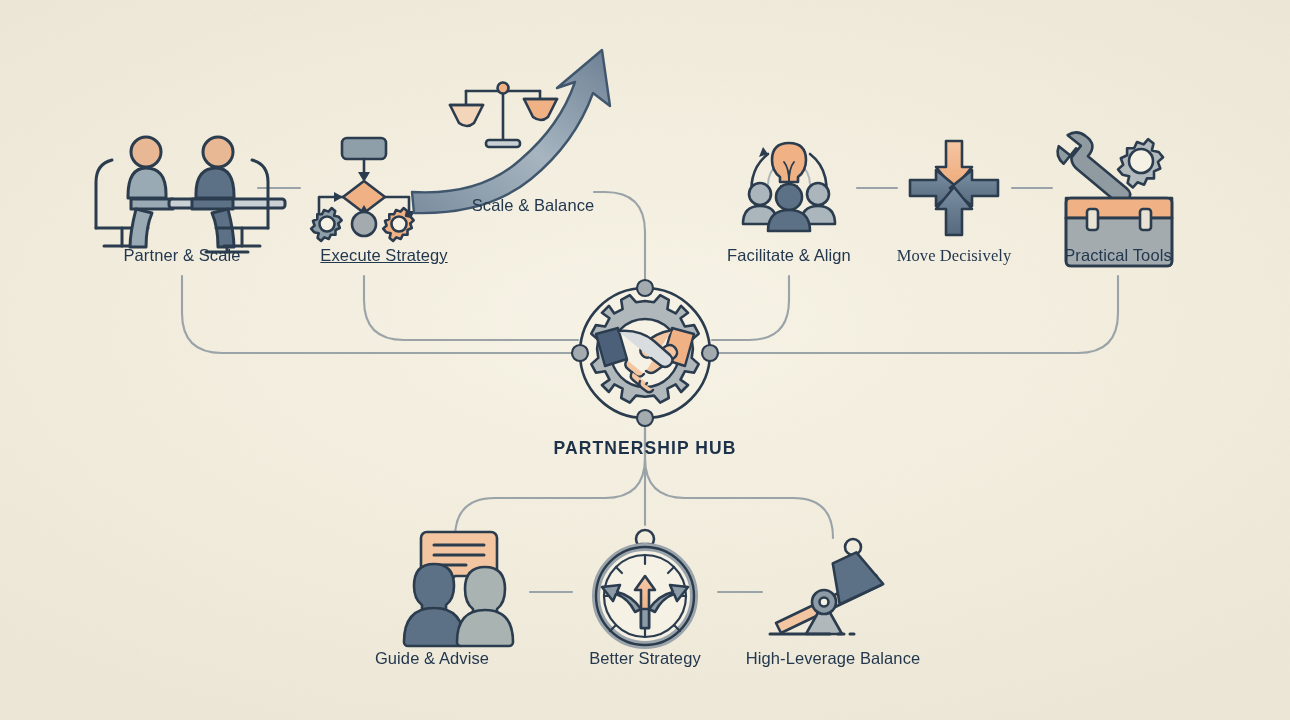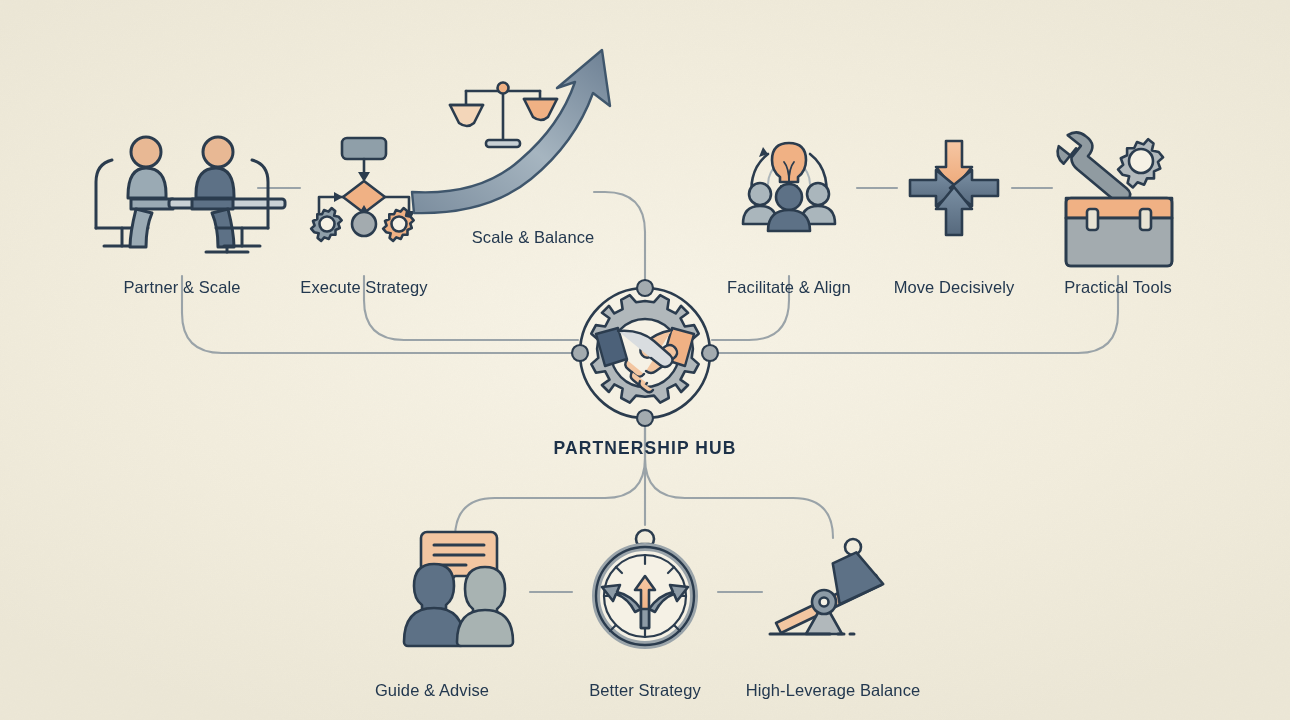--- a/index.html
+++ b/index.html
@@ -28,21 +28,20 @@
   }
   .node-label {
     position: absolute;
     text-align: center;
     color: #23384f;
     font-size: 16.5px;
     letter-spacing: .1px;
     white-space: nowrap;
     transform: translateX(-50%);
     font-family: "Liberation Sans", sans-serif;
-    margin-top: 32px;
   }
   .hub-label {
     position: absolute;
     text-align: center;
     color: #1d3148;
     font-size: 17.5px;
     font-weight: bold;
     letter-spacing: 1.1px;
     white-space: nowrap;
     transform: translateX(-50%);
@@ -325,24 +324,24 @@
       <circle cx="824" cy="602" r="12" fill="#8d9ba6"></circle>
       <circle cx="824" cy="602" r="4.5" fill="#f5f1e5"></circle>
 
       <path d="M770 634 h60" stroke-width="3"></path>
       <path d="M838 634 h6" stroke-width="3"></path>
       <path d="M850 634 h4" stroke-width="3"></path>
     </g>
   </svg>
 
   <div class="node-label" style="left:182px; top:246px;">Partner &amp; Scale</div>
-  <div class="node-label" style="left:364px; top:246px;">Execute Strategy</div>
+  <div class="node-label" style="left:384px; top:246px;text-decoration:underline;">Execute Strategy</div>
   <div class="node-label" style="left:533px; top:196px;">Scale &amp; Balance</div>
   <div class="node-label" style="left:789px; top:246px;">Facilitate &amp; Align</div>
-  <div class="node-label" style="left:954px; top:246px;">Move Decisively</div>
+  <div class="node-label" style="left:954px; top:246px;font-family:Liberation Serif, serif;">Move Decisively</div>
   <div class="node-label" style="left:1118px; top:246px;">Practical Tools</div>
 
   <div class="hub-label" style="left:645px; top:438px;">PARTNERSHIP HUB</div>
 
   <div class="node-label" style="left:432px; top:649px;">Guide &amp; Advise</div>
   <div class="node-label" style="left:645px; top:649px;">Better Strategy</div>
   <div class="node-label" style="left:833px; top:649px;">High-Leverage Balance</div>
 
 </div>
 

